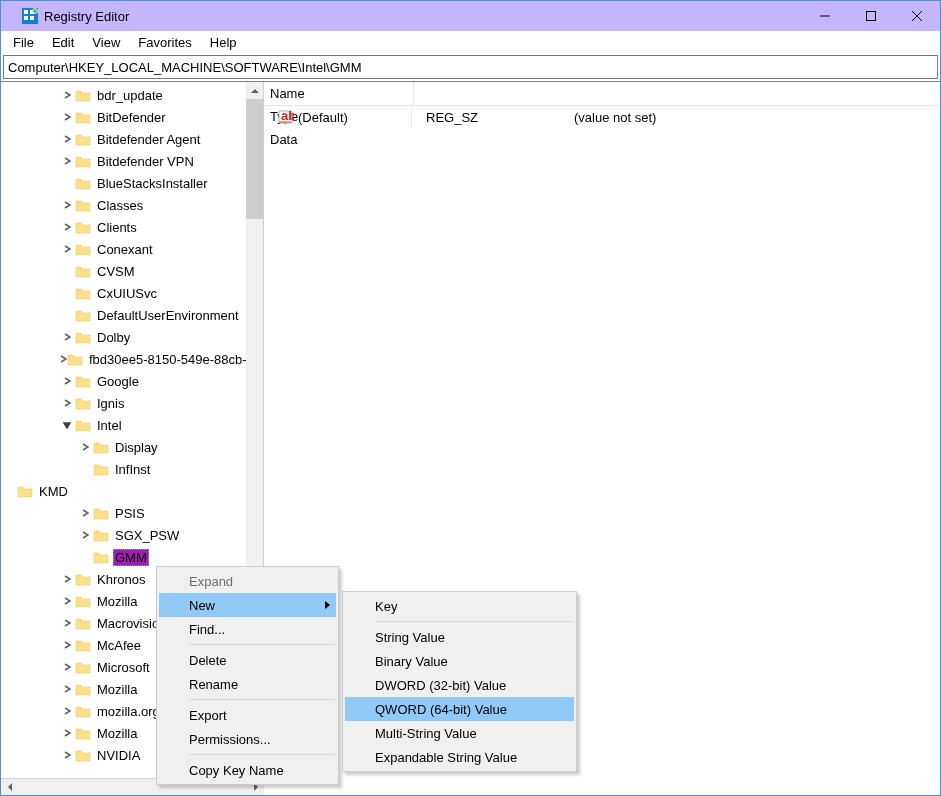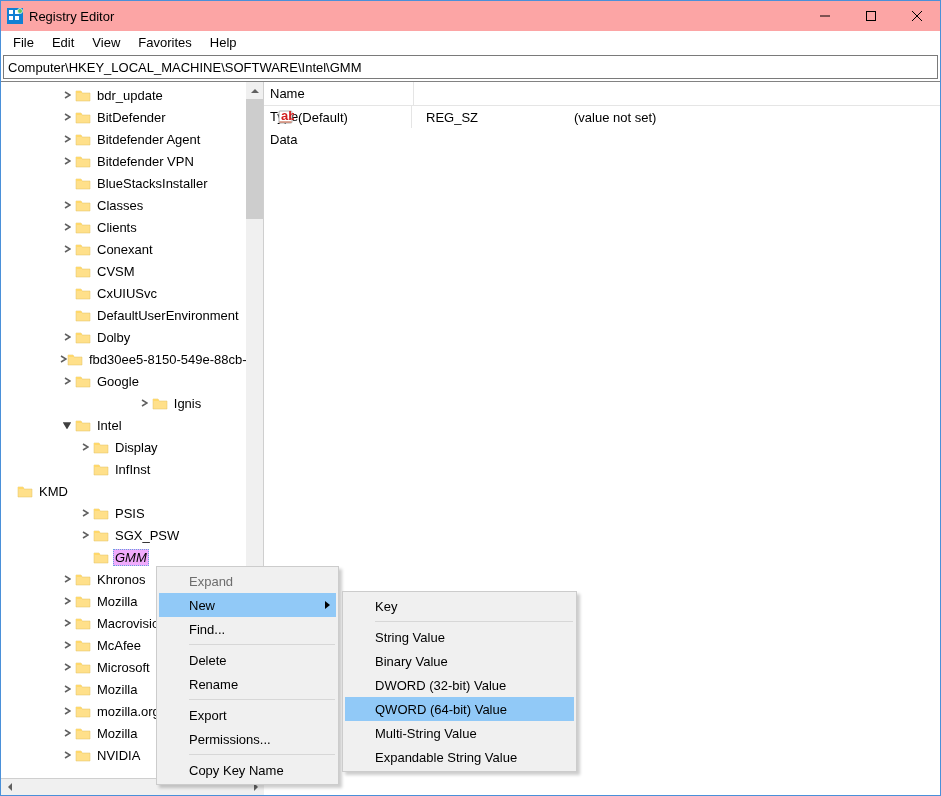--- a/index.html
+++ b/index.html
@@ -1,18 +1,18 @@
 <!DOCTYPE html>
 <html><head>
 <meta charset="utf-8">
 <style>
 * { box-sizing: border-box; font-family: "Segoe UI", Tahoma, sans-serif; font-size: 13px; }
 html, body { margin: 0; padding: 0; }
 body { width: 941px; height: 796px; background: #fff; overflow: hidden; display: flex; flex-direction: column; border: 1px solid #4a90d9; }
-.titlebar { height: 30px; display: flex; align-items: center; padding-left: 6px; background: #fca5a5; }
+.titlebar { height: 30px; display: flex; align-items: center; padding-left: 21px; background: #c4b5fd; }
 .titlebar .appicon { width: 16px; height: 16px; margin-right: 6px; display: flex; align-items: center; justify-content: center; }
 .titlebar .appicon svg { width: 16px; height: 16px; }
 .titlebar .title { flex: 1; }
 .winbtns { display: flex; height: 100%; }
 .winbtn { width: 46px; display: flex; align-items: center; justify-content: center; }
 .winbtn svg { width: 10px; height: 10px; stroke: #000; stroke-width: 1; fill: none; }
 .menubar { height: 22px; display: flex; align-items: center; padding-left: 4px; gap: 2px; }
 .menubar .mitem { padding: 2px 8px; }
 .addrbar { height: 24px; display: flex; align-items: center; border: 1px solid #7a7a7a; margin: 2px; }
 .addrbar .addr { padding-left: 4px; white-space: nowrap; overflow: hidden; }
@@ -28,21 +28,21 @@
 .hscroll .left, .hscroll .right { width: 17px; display: flex; align-items: center; justify-content: center; }
 .hscroll .left svg, .hscroll .right svg { width: 8px; height: 8px; fill: #606060; }
 .hscroll .track { flex: 1; }
 .row { height: 22px; display: flex; align-items: center; white-space: nowrap; }
 .row .chev { width: 16px; display: flex; align-items: center; justify-content: center; }
 .row .chev svg { width: 8px; height: 8px; stroke: #606060; stroke-width: 1.5; fill: none; }
 .row .chev.open svg { fill: #404040; stroke: #404040; }
 .row .folder { width: 16px; height: 16px; margin-right: 4px; display: flex; align-items: center; justify-content: center; }
 .row .folder svg { width: 16px; height: 14px; }
 .row .lbl { padding: 1px 2px; }
-.row.selected .lbl { background: #f0abfc; border: 1px dotted #66a3e0; padding: 0px 1px; font-style: italic; }
+.row.selected .lbl { background: #a21caf; border: 1px dotted #66a3e0; padding: 0px 1px; }
 .listpane { flex: 1; display: flex; flex-direction: column; min-height: 0; }
 .listhdr { display: flex; height: 24px; border-bottom: 1px solid #e5e5e5; flex-direction: column; }
 .listhdr .col { padding: 4px 6px; border-right: 1px solid #e5e5e5; }
 .listhdr .col.name { width: 150px; }
 .listhdr .col.type { width: 148px; }
 .listhdr .col.data { flex: 1; border-right: none; }
 .listbody { flex: 1; overflow: auto; }
 .lrow { display: flex; height: 22px; align-items: center; padding-left: 12px; }
 .lrow .vicon { width: 20px; display: flex; align-items: center; justify-content: center; margin-right: 2px; }
 .lrow .vicon svg { width: 16px; height: 16px; }
@@ -281,21 +281,21 @@
             </svg>
           </span>
           <span class="folder">
             <svg viewBox="0 0 16 14">
               <path d="M1 3 L1 13 L15 13 L15 5 L7 5 L6 3 Z" fill="#ffe08a" stroke="#e0c060" stroke-width="0.5"></path>
               <path d="M1 3 L6 3 L7 5 L1 5 Z" fill="#ffd86a"></path>
             </svg>
           </span>
           <span class="lbl">Google</span>
         </div>
-        <div class="row" style="padding-left: 92px; justify-content: center;">
+        <div class="row" style="padding-left: 58px;">
           <span class="chev ">
             <svg viewBox="0 0 8 8">
               <path d="M2 1 L7 4 L2 7"></path>
             </svg>
           </span>
           <span class="folder">
             <svg viewBox="0 0 16 14">
               <path d="M1 3 L1 13 L15 13 L15 5 L7 5 L6 3 Z" fill="#ffe08a" stroke="#e0c060" stroke-width="0.5"></path>
               <path d="M1 3 L6 3 L7 5 L1 5 Z" fill="#ffd86a"></path>
             </svg>

